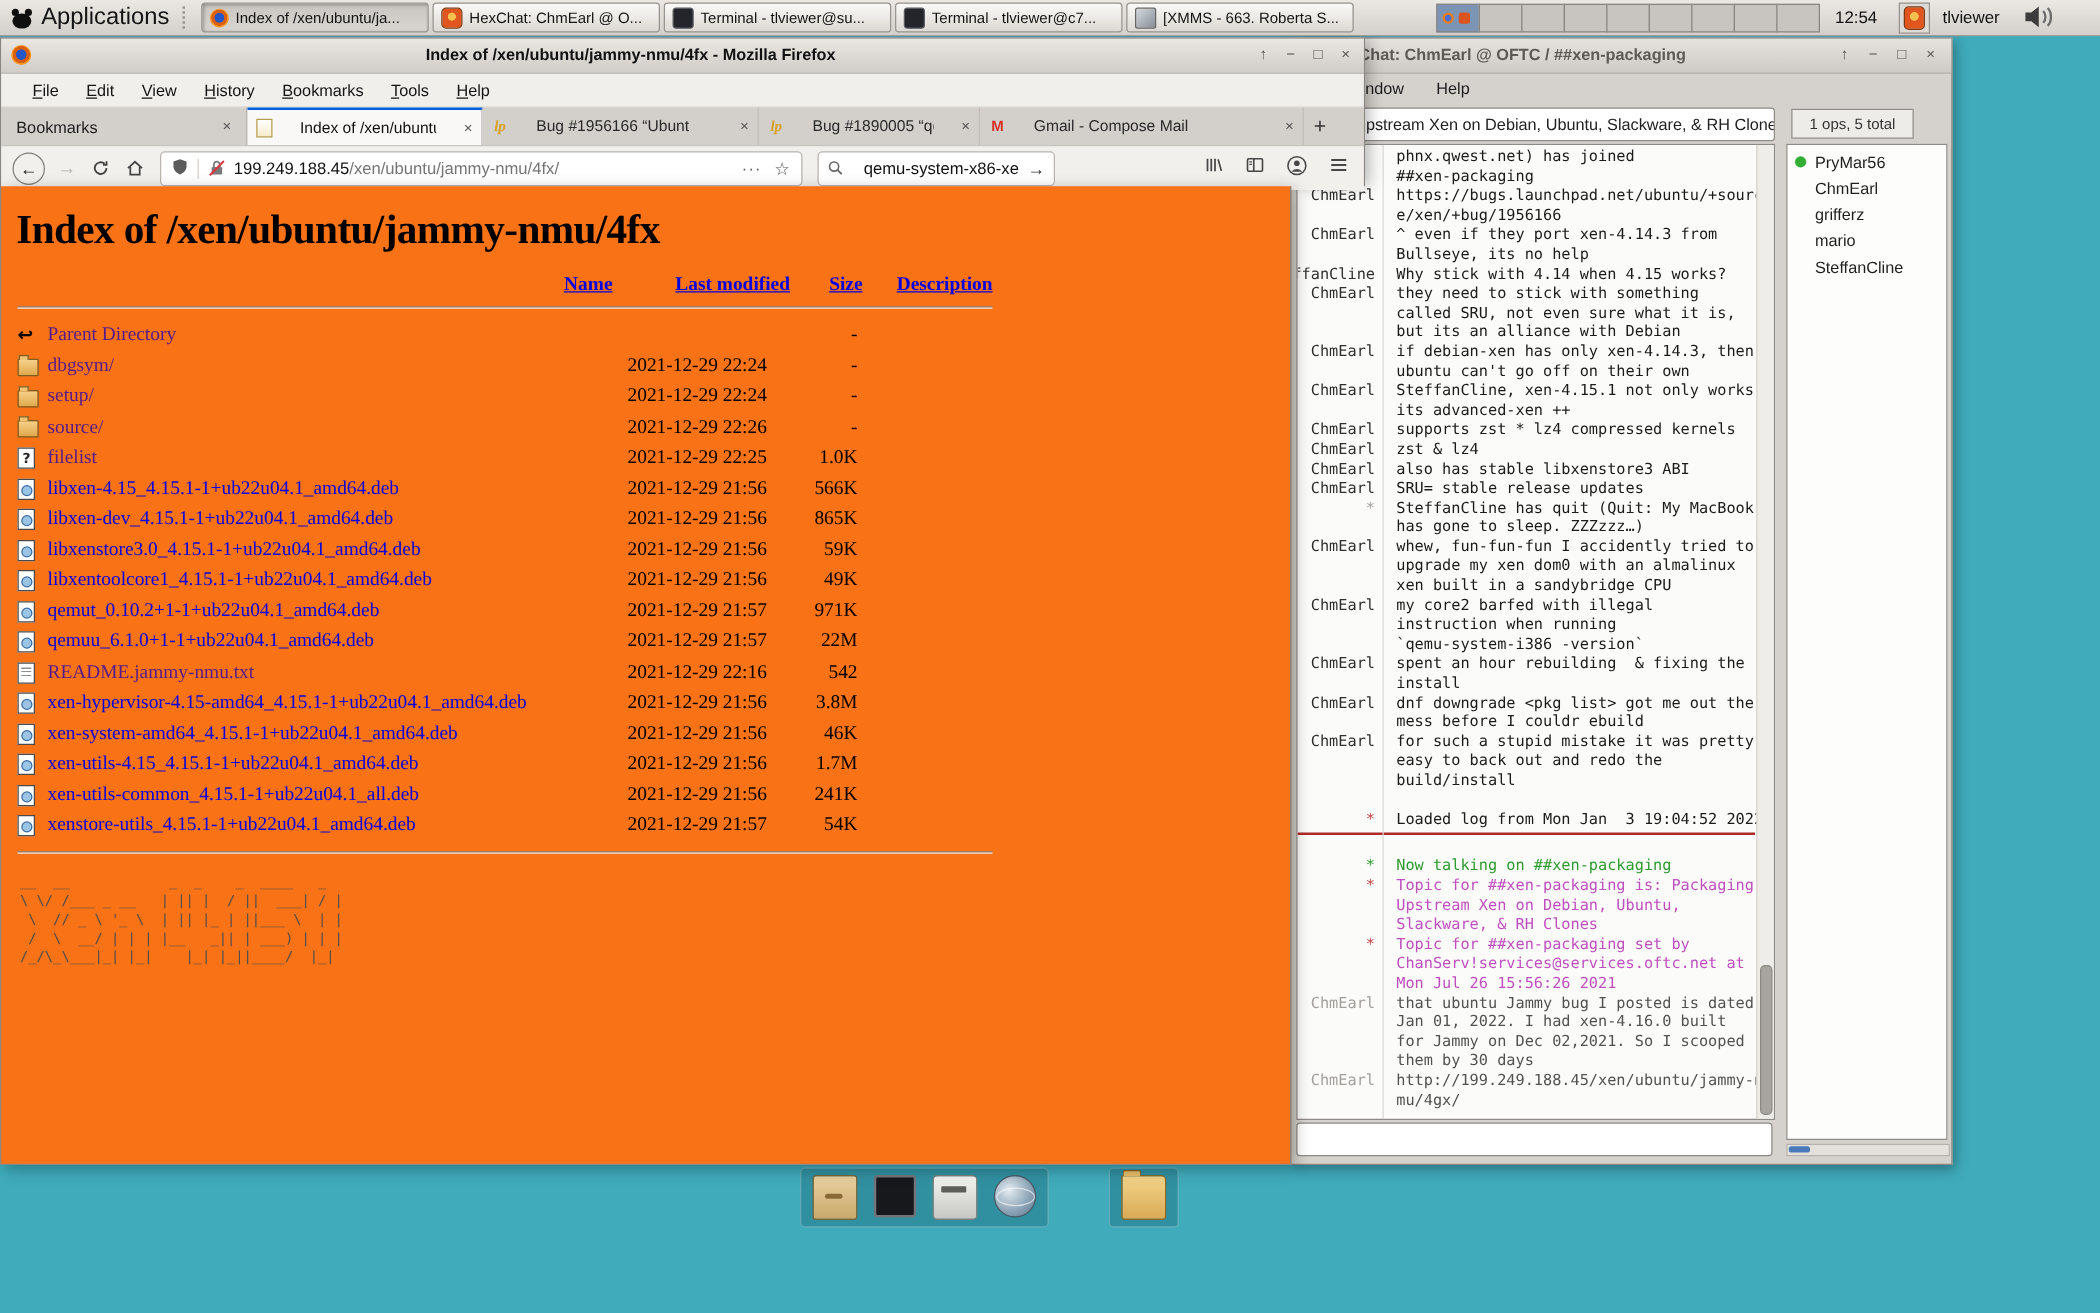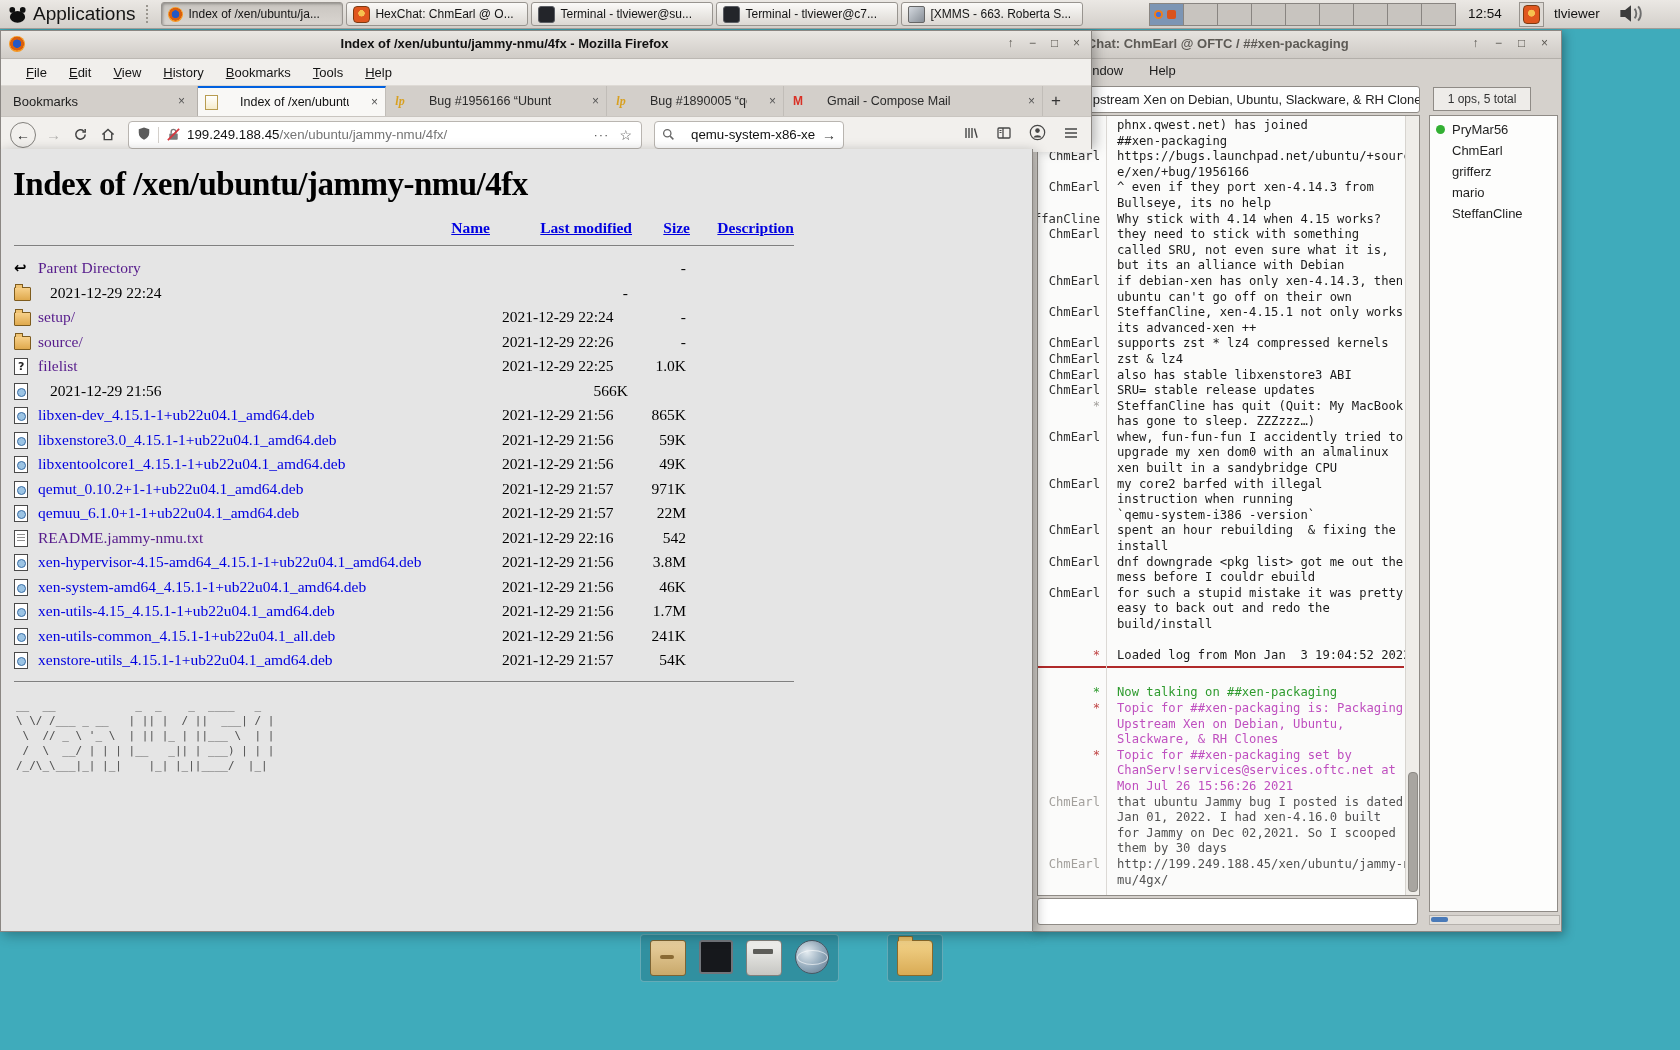--- a/index.html
+++ b/index.html
@@ -112,21 +112,21 @@
   .url-host{color:#111;}
   .url-path{color:#757575;}
   .url-dots{margin-left:auto;color:#555;font-size:13px;letter-spacing:1px;}
   .url-star{margin:0 9px 0 10px;color:#555;font-size:14px;}
   .searchbar{margin-left:12px;width:188px;height:26px;background:#fff;border:1px solid #b9b5b0;border-radius:4px;
      display:flex;align-items:center;overflow:hidden;}
   .search-value{font-size:13.3px;color:#111;margin-left:16px;white-space:nowrap;flex:1;overflow:hidden;}
   .search-go{margin:0 7px;color:#333;font-size:14px;}
   .toolbar-right{display:flex;align-items:center;gap:17px;margin-left:auto;padding-right:12px;}
 
-  #ff-content{position:absolute;left:0;top:149px;width:1033px;height:783px;background:#e5e5e5;z-index:30;
+  #ff-content{position:absolute;left:0;top:149px;width:1033px;height:783px;background:#f97316;z-index:30;
      border:1px solid #8b8783;border-top:none;box-sizing:border-box;padding-left:13px;overflow:hidden;
      box-shadow:3px 3px 12px rgba(0,0,0,.3);}
   .apache-h1{font-family:"Liberation Serif",serif;font-size:33px;font-weight:bold;color:#000;
      margin:17px 0 6px -1px;letter-spacing:-0.5px;}
   .lst{width:780px;font-family:"Liberation Serif",serif;font-size:15.5px;color:#000;}
   .hdr{display:grid;grid-template-columns:24px 452px 142px 58px 104px;margin-top:16px;font-weight:bold;}
   .hdr a{text-align:right;color:#0000e0;text-decoration:underline;}
   .lst hr{border:none;border-top:1px solid #808080;border-bottom:1px solid #e8e8e8;margin:8px 0 9px 0;}
   .frow{display:grid;grid-template-columns:24px 452px 142px 58px 104px;height:24.5px;align-items:center;}
   .fname{color:#0000e0;overflow:hidden;white-space:nowrap;}
@@ -702,20 +702,21 @@
           <div class="frow">
             <span class="ficon back"></span>
             <a class="fname visited">Parent Directory</a>
             <span class="fdate"></span>
             <span class="fsize">-</span>
             <span class="fdesc"></span>
           </div>
 
           <div class="frow">
             <span class="ficon folder"></span>
+            <a class="fname visited">dbgsym/</a>
             <span class="fdate">2021-12-29 22:24</span>
             <span class="fsize">-</span>
             <span class="fdesc"></span>
           </div>
 
           <div class="frow">
             <span class="ficon folder"></span>
             <a class="fname visited">setup/</a>
             <span class="fdate">2021-12-29 22:24</span>
             <span class="fsize">-</span>
@@ -733,20 +734,21 @@
           <div class="frow">
             <span class="ficon pagebase unknown"></span>
             <a class="fname visited">filelist</a>
             <span class="fdate">2021-12-29 22:25</span>
             <span class="fsize">1.0K</span>
             <span class="fdesc"></span>
           </div>
 
           <div class="frow">
             <span class="ficon pagebase binary"></span>
+            <a class="fname">libxen-4.15_4.15.1-1+ub22u04.1_amd64.deb</a>
             <span class="fdate">2021-12-29 21:56</span>
             <span class="fsize">566K</span>
             <span class="fdesc"></span>
           </div>
 
           <div class="frow">
             <span class="ficon pagebase binary"></span>
             <a class="fname">libxen-dev_4.15.1-1+ub22u04.1_amd64.deb</a>
             <span class="fdate">2021-12-29 21:56</span>
             <span class="fsize">865K</span>

